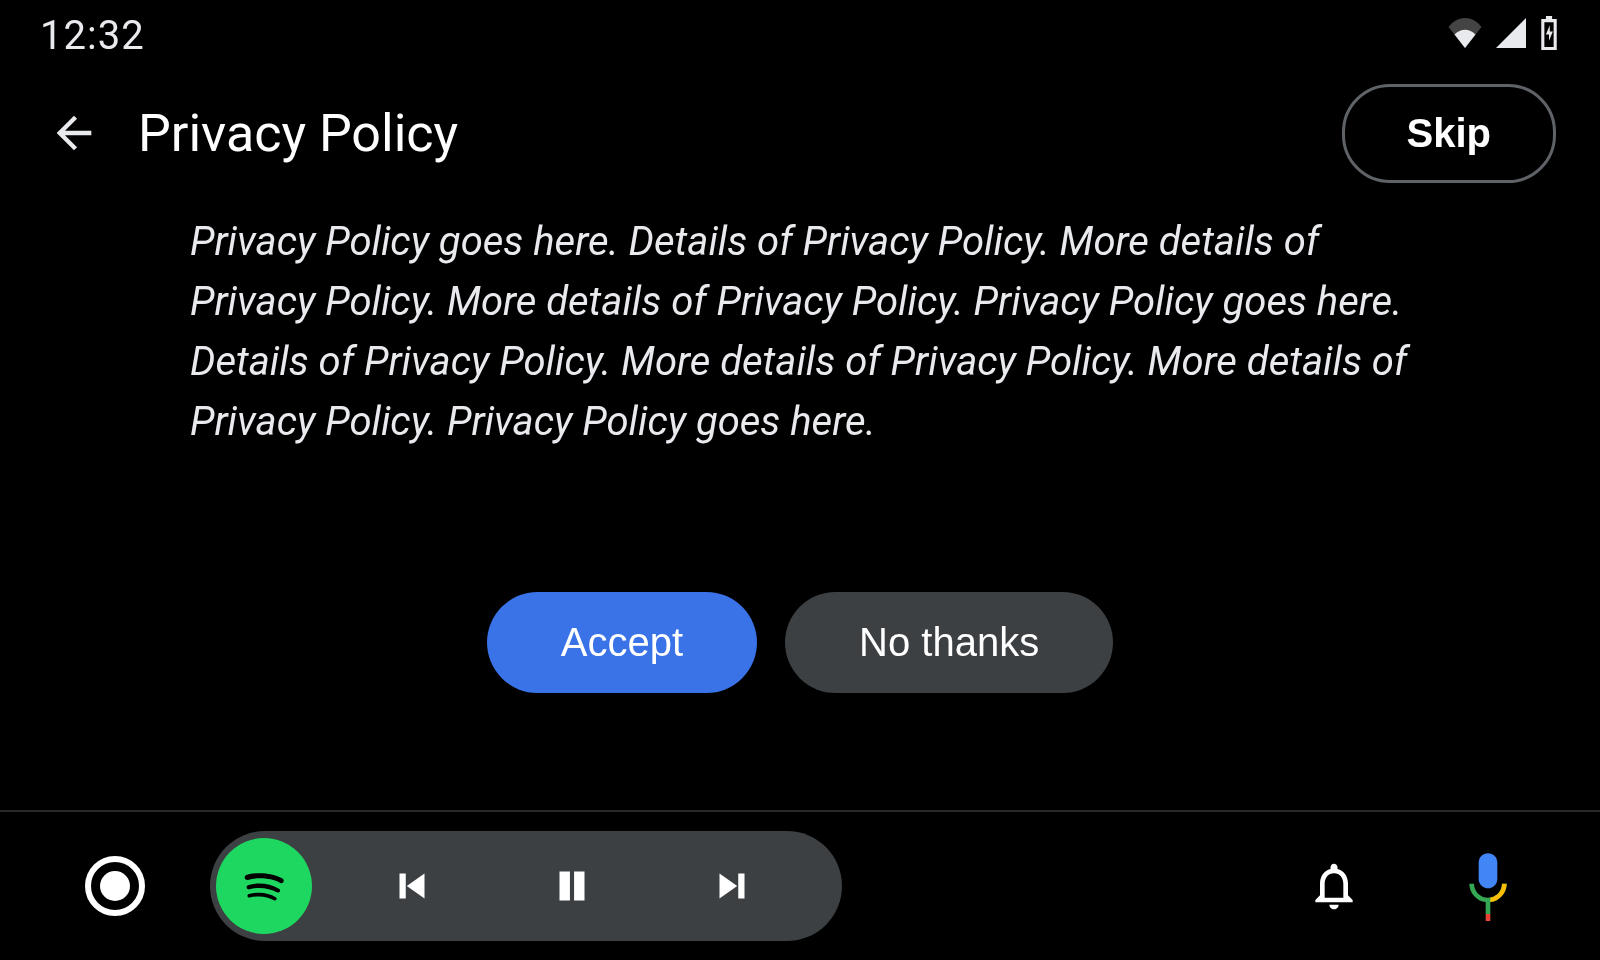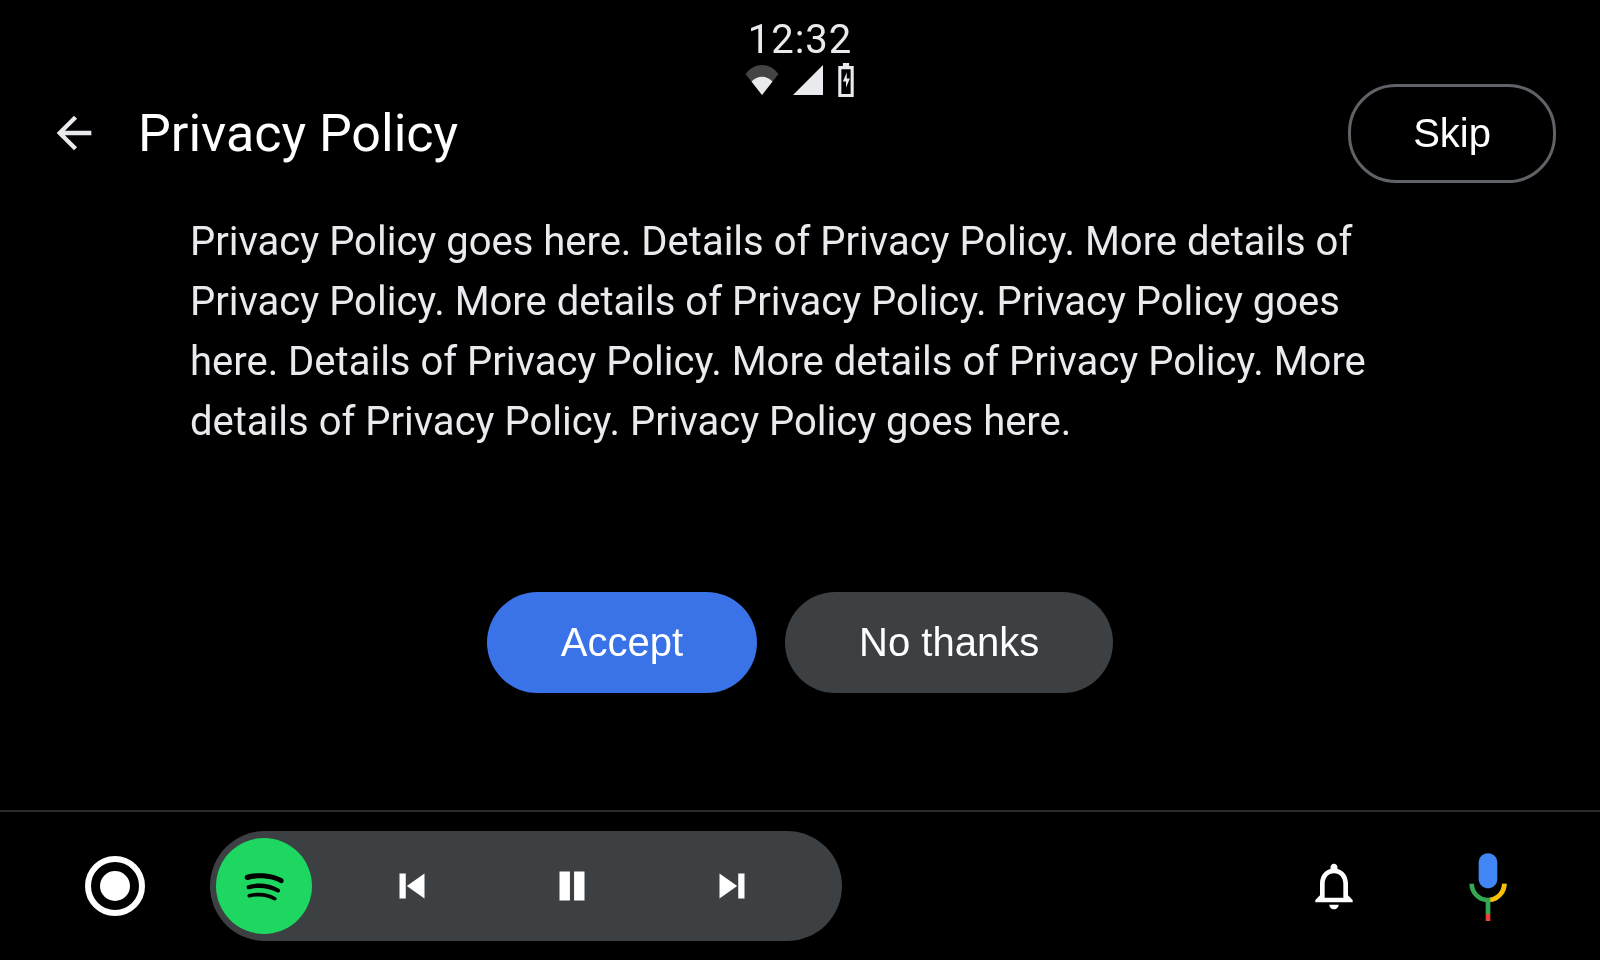--- a/index.html
+++ b/index.html
@@ -1,32 +1,32 @@
 <!DOCTYPE html>
 <html><head>
 <meta charset="utf-8">
 <style>
   * { box-sizing: border-box; margin: 0; padding: 0; }
   html, body { width: 1600px; height: 960px; background: #000; color: #fff; font-family: "Roboto", "Helvetica Neue", Arial, sans-serif; overflow: hidden; }
   
   
-  .status-bar { position: absolute; top: 0; left: 0; right: 0; height: 70px; display: flex; align-items: center; justify-content: space-between; padding: 16px 40px; flex-direction: column; }
+  .status-bar { position: absolute; top: 0; left: 0; right: 0; height: 70px; display: flex; align-items: center; justify-content: space-between; padding: 2px 40px; }
   .status-time { font-size: 40px; font-weight: 400; letter-spacing: 1px; color: #e8eaed; }
   .status-icons { display: flex; align-items: center; gap: 10px; }
   .status-icons svg { fill: #e8eaed; }
   
   
   .header { position: absolute; top: 88px; left: 0; right: 0; height: 90px; display: flex; align-items: center; padding: 0 44px; }
   .back-btn { display: flex; align-items: center; justify-content: center; width: 60px; height: 60px; cursor: pointer; }
   .back-btn svg { fill: #e8eaed; }
   .title { font-size: 52px; font-weight: 400; color: #fff; margin-left: 34px; flex: 1; }
-  .skip-btn { border: 3px solid #5f6368; border-radius: 48px; padding: 24px 62px; font-size: 40px; font-weight: 400; color: #fff; background: transparent; cursor: pointer; }
+  .skip-btn { border: 3px solid #5f6368; border-radius: 48px; padding: 24px 62px; font-size: 40px; font-weight: 700; color: #fff; background: transparent; cursor: pointer; }
   
   
-  .body-text { position: absolute; top: 212px; left: 190px; right: 190px; font-size: 40px; line-height: 1.5; color: #e8eaed; font-weight: 400; }
+  .body-text { position: absolute; top: 212px; left: 190px; right: 190px; font-size: 40px; line-height: 1.5; color: #e8eaed; font-weight: 400; font-style: italic; }
   
   
   .actions { position: absolute; top: 592px; left: 0; right: 0; display: flex; justify-content: center; gap: 28px; }
   .btn { border: none; border-radius: 60px; padding: 28px 74px; font-size: 40px; font-weight: 500; cursor: pointer; }
   .btn-primary { background: #3a72e8; color: #fff; }
   .btn-secondary { background: #3c4043; color: #fff; text-align: right; }
   
   
   .nav-bar { position: absolute; bottom: 0; left: 0; right: 0; height: 150px; border-top: 2px solid #2a2a2a; display: flex; align-items: center; padding: 0 80px; }
   .nav-left { display: flex; align-items: center; gap: 60px; }

